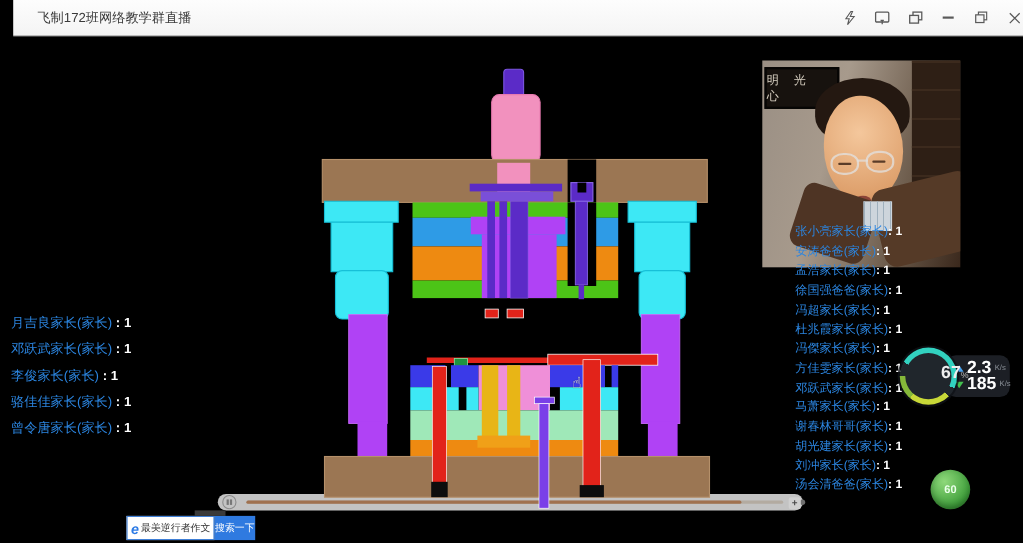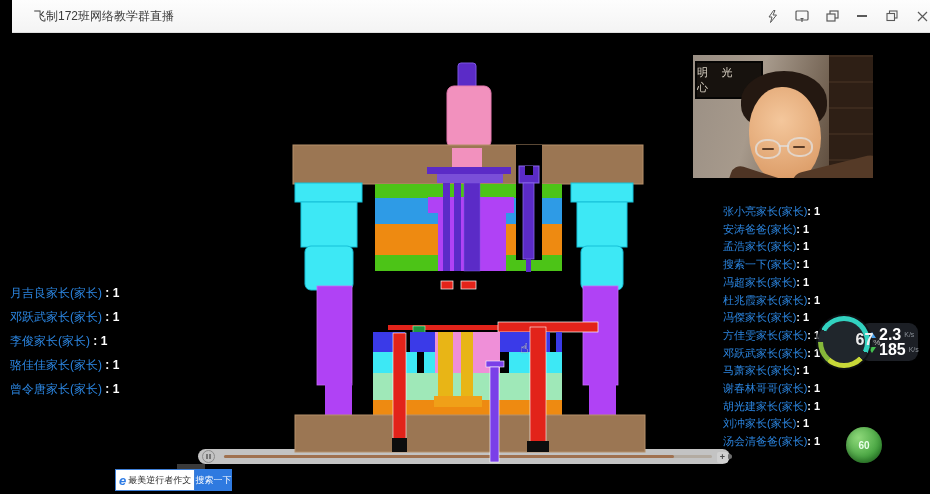--- a/index.html
+++ b/index.html
@@ -44,21 +44,21 @@
   #search-btn { width:37px; height:22px; background:#2f7ae0; color:#fff; font-size:9px;
     display:flex; align-items:center; justify-content:center; white-space:nowrap; }
 
   
   .vname { color:#2b85e0; }
   .vcount { color:#fff; font-weight:bold; }
   #left-viewers { position:absolute; left:10px; top:248px; font-size:12px; line-height:24px; z-index:3; }
   #right-viewers { position:absolute; left:723px; top:170px; font-size:11px; line-height:17.7px; z-index:3; width:200px; }
 
   
-  #webcam { position:absolute; left:693px; top:22px; width:180px; height:123px; overflow:hidden;
+  #webcam { position:absolute; left:693px; top:22px; width:180px; height:188px; overflow:hidden;
     background:linear-gradient(105deg,#9a8f84 0%,#a79a8c 35%,#6b5a4a 72%,#3a281c 100%); z-index:2; }
   #shelf { position:absolute; left:136px; top:0; width:44px; height:155px; background:#2e1f15;
     background-image:repeating-linear-gradient(#3c2a1d 0 2px, transparent 2px 26px); }
   #plaque { position:absolute; left:2px; top:6px; width:68px; height:38px; background:#17120e;
     border:2px solid #060504; color:#d8d0c2; font-family:"DejaVu Serif","Liberation Serif",serif;
     font-size:11px; letter-spacing:5px; display:flex; align-items:center; justify-content:center; }
   .hair { position:absolute; left:48px; top:16px; width:86px; height:60px; background:#241811;
     border-radius:50% 50% 42% 42%; }
   .face { position:absolute; left:56px; top:32px; width:72px; height:96px;
     background:radial-gradient(circle at 45% 35%, #f4c79c, #dea06c 75%, #c9875a);
@@ -270,21 +270,21 @@
 
   <div id="right-viewers">
 
 
       <div><span class="vname">张小亮家长(家长)</span><span class="vcount">: 1</span></div>
 
       <div><span class="vname">安涛爸爸(家长)</span><span class="vcount">: 1</span></div>
 
       <div><span class="vname">孟浩家长(家长)</span><span class="vcount">: 1</span></div>
 
-      <div><span class="vname">搜索一下(家长)</span><span class="vcount">: 1</span></div>
+      <div><span class="vname">徐国强爸爸(家长)</span><span class="vcount">: 1</span></div>
 
       <div><span class="vname">冯超家长(家长)</span><span class="vcount">: 1</span></div>
 
 
       <div><span class="vname">杜兆霞家长(家长)</span><span class="vcount">: 1</span></div>
 
       <div><span class="vname">冯傑家长(家长)</span><span class="vcount">: 1</span></div>
 
       <div><span class="vname">方佳雯家长(家长)</span><span class="vcount">: 1</span></div>
 

